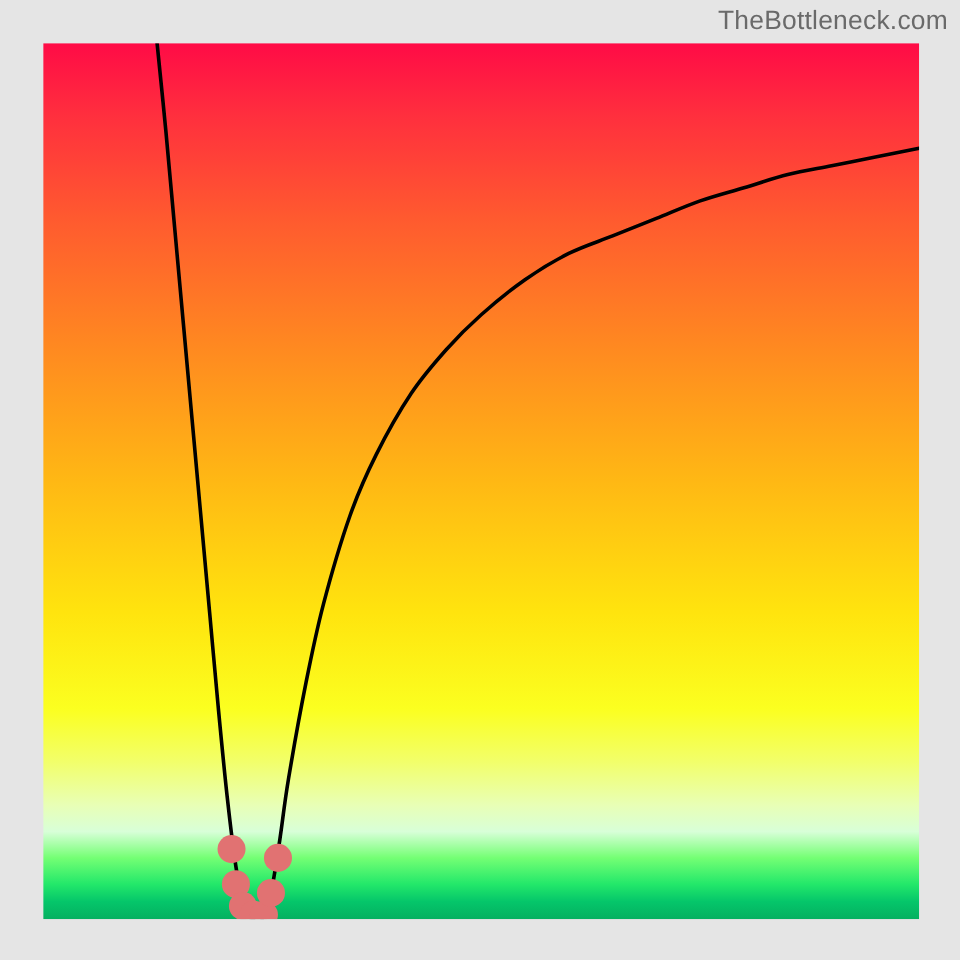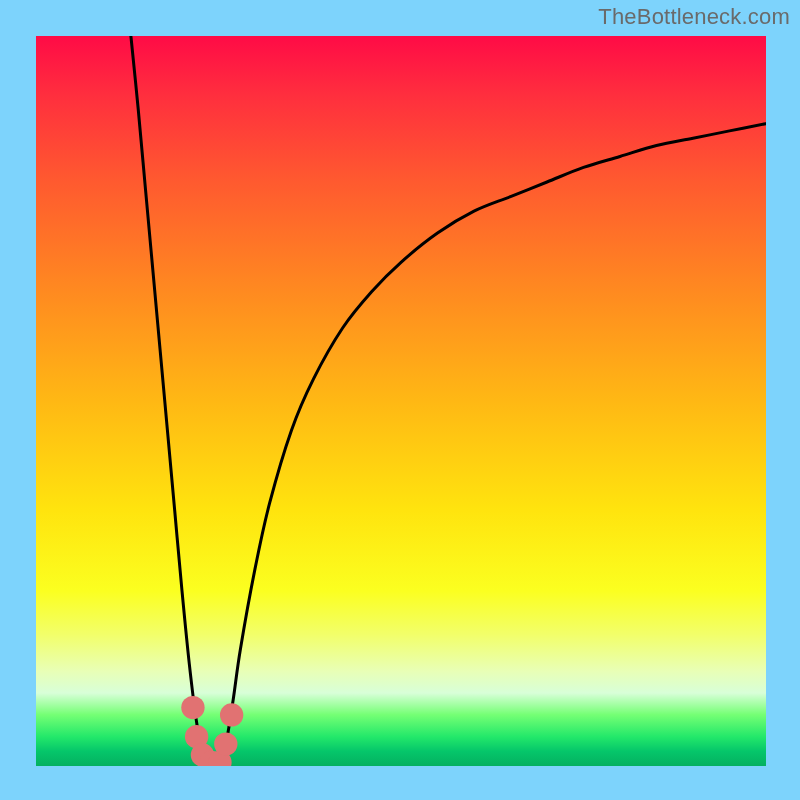--- a/index.html
+++ b/index.html
@@ -9,21 +9,21 @@
     height: 800px;
     background: #000;
     overflow: hidden;
   }
   .frame {
     position: absolute;
     left: 0;
     top: 0;
     width: 800px;
     height: 800px;
-    background: #7dd3fc;
+    background: #e5e5e5;
   }
   .plot-area {
     position: absolute;
     left: 36px;
     top: 36px;
     width: 730px;
     height: 730px;
     overflow: hidden;
   }
   .gradient {

